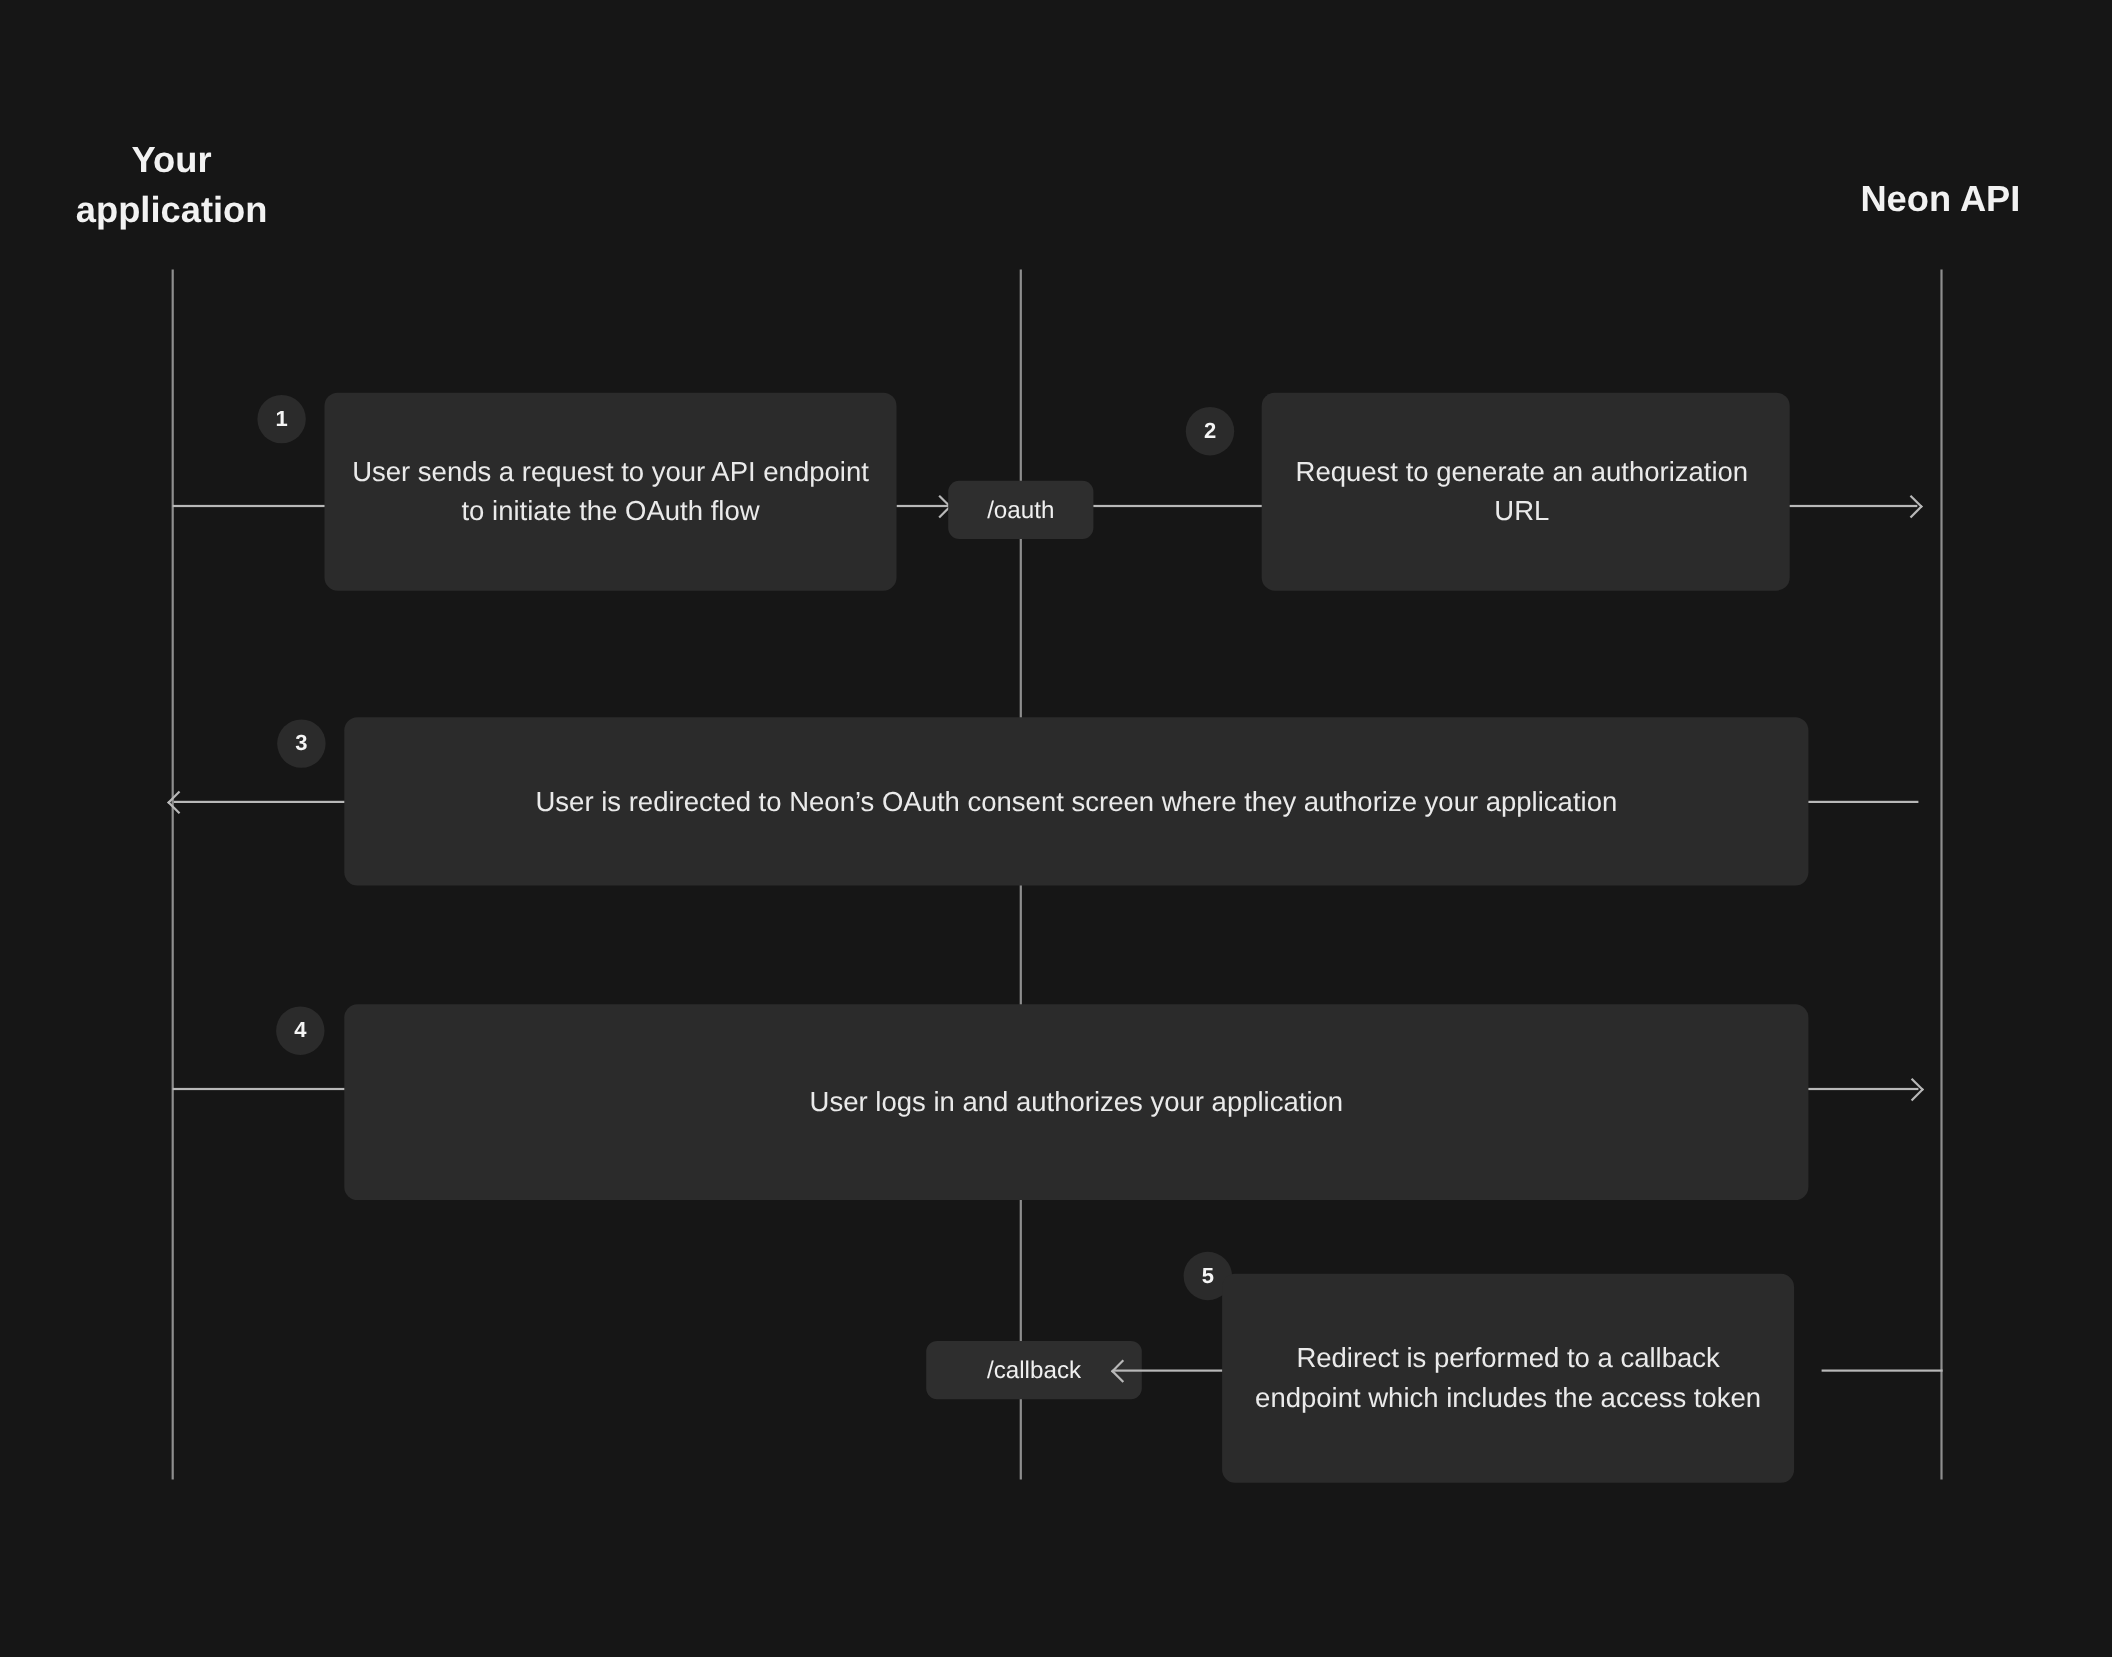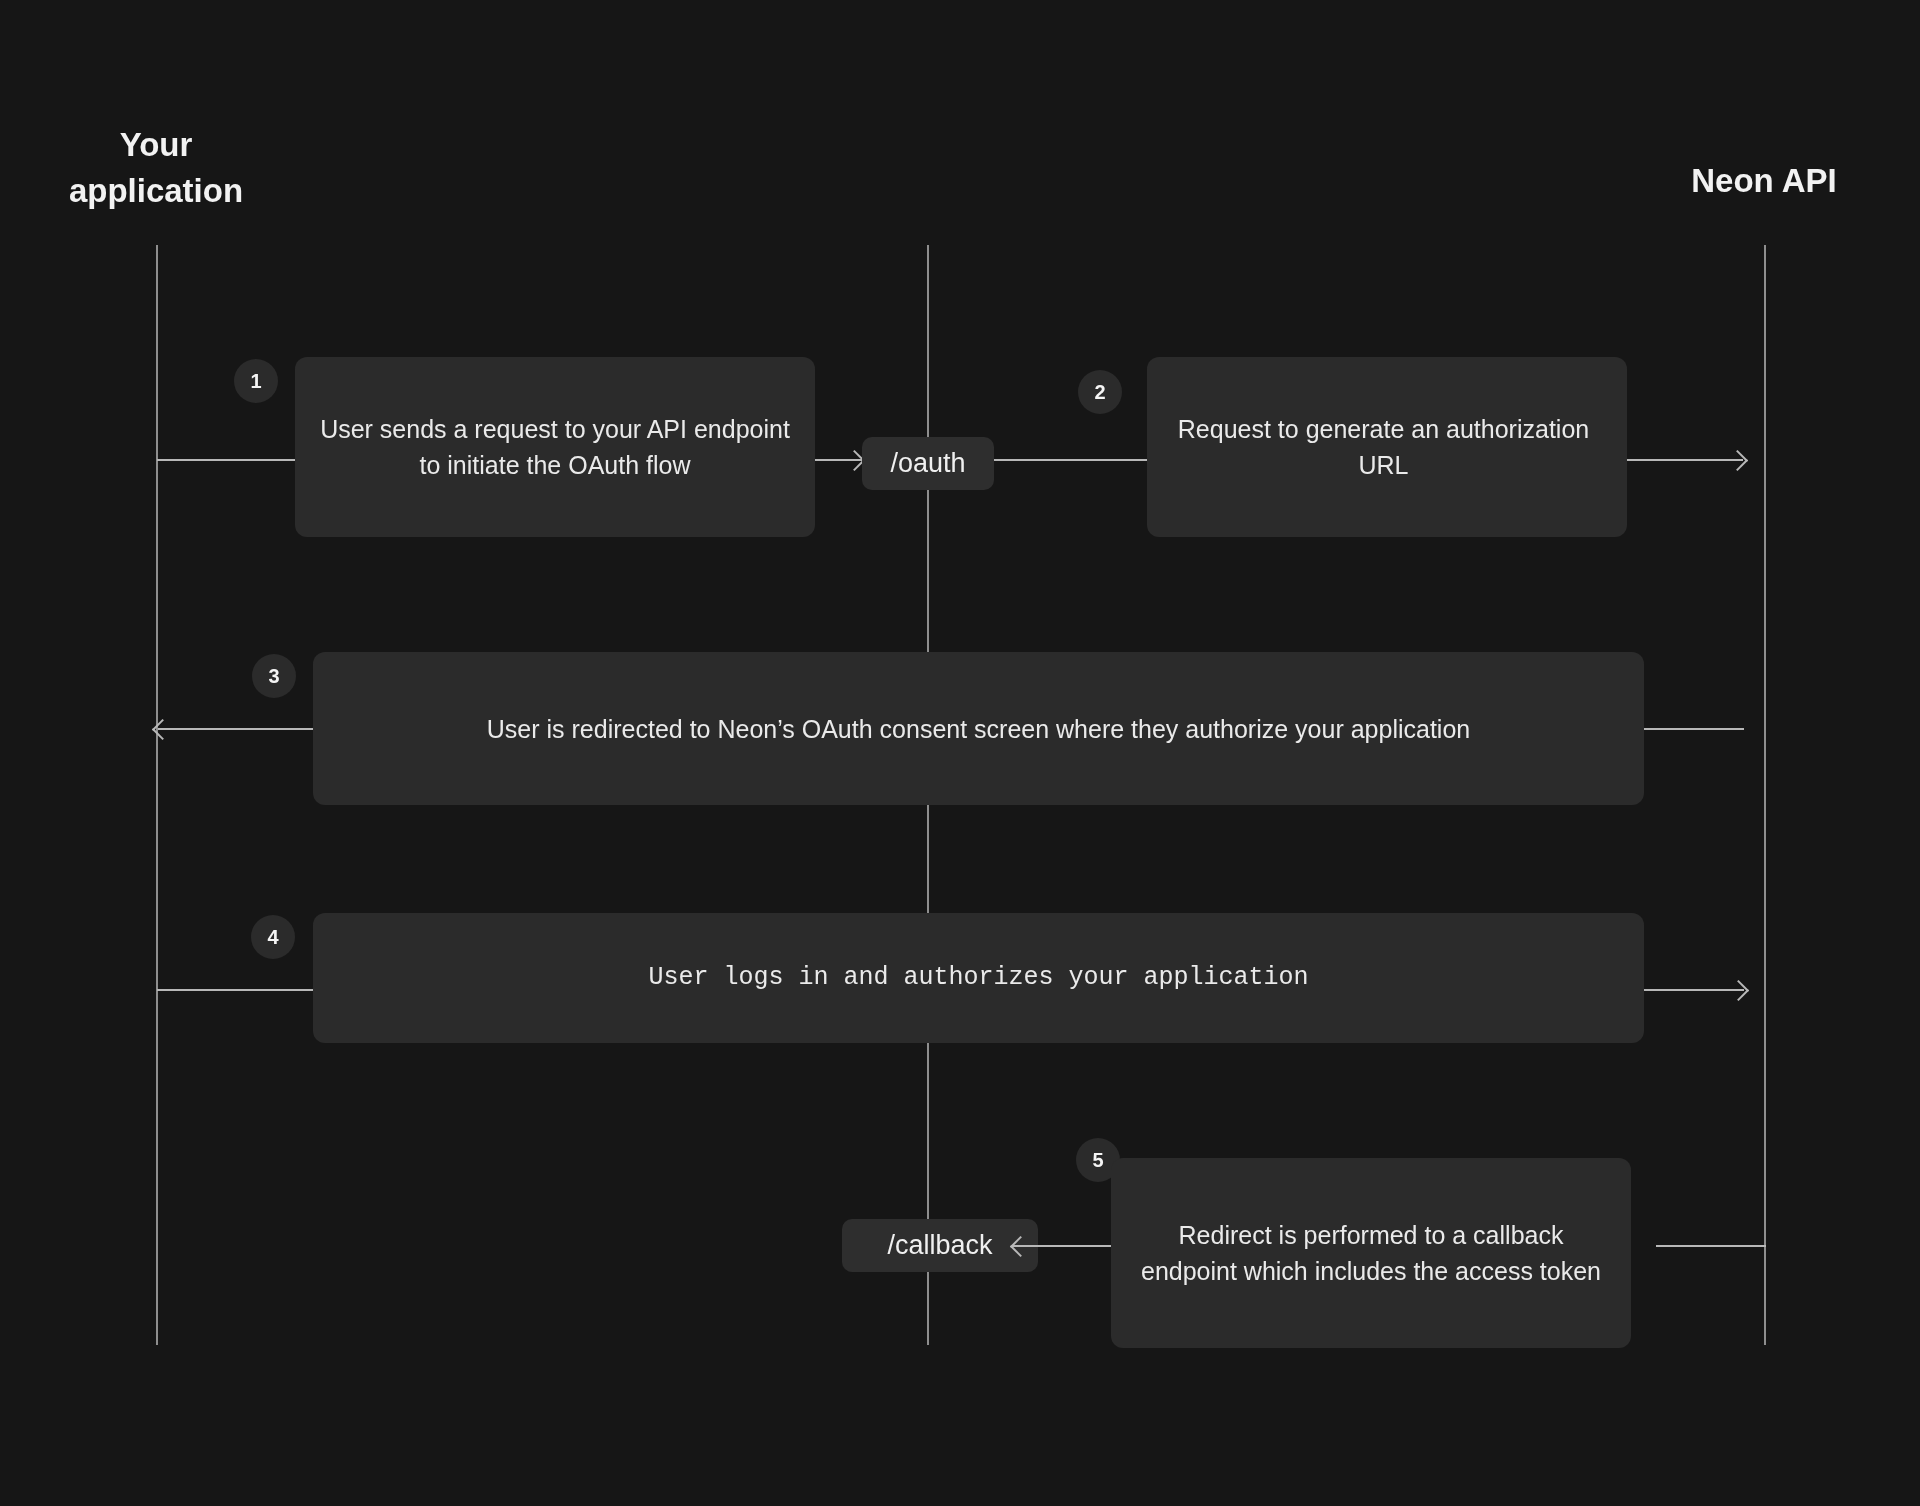--- a/index.html
+++ b/index.html
@@ -57,21 +57,21 @@
     display: flex;
     align-items: center;
     justify-content: center;
     box-sizing: border-box;
     padding: 0 22px;
     white-space: pre-line;
   }
   .box1 { left: 295px;  top: 357px;  width: 520px;  height: 180px; }
   .box2 { left: 1147px; top: 357px;  width: 480px;  height: 180px; padding-left: 15px; }
   .box3 { left: 313px;  top: 652px;  width: 1331px; height: 153px; }
-  .box4 { left: 313px;  top: 913px;  width: 1331px; height: 130px; font-family: Liberation Mono, monospace; }
+  .box4 { left: 313px;  top: 913px;  width: 1331px; height: 178px; }
   .box5 { left: 1111px; top: 1158px; width: 520px;  height: 190px; }
 
   
   .badge {
     position: absolute;
     width: 44px;
     height: 44px;
     border-radius: 50%;
     background: #2b2b2b;
     color: #f5f5f5;
@@ -86,21 +86,21 @@
   .badge3 { left: 252px;  top: 654px; }
   .badge4 { left: 251px;  top: 915px; }
   .badge5 { left: 1076px; top: 1138px; }
 
   
   .pill {
     position: absolute;
     background: #2e2e2e;
     border-radius: 10px;
     color: #f0f0f0;
-    font-size: 27px;
+    font-size: 22px;
     display: flex;
     align-items: center;
     justify-content: center;
     box-sizing: border-box;
     padding: 0 18px;
     height: 53px;
   }
   .pill-oauth    { left: 862px; top: 437px;  width: 132px; }
   .pill-callback { left: 842px; top: 1219px; width: 196px; }
 

